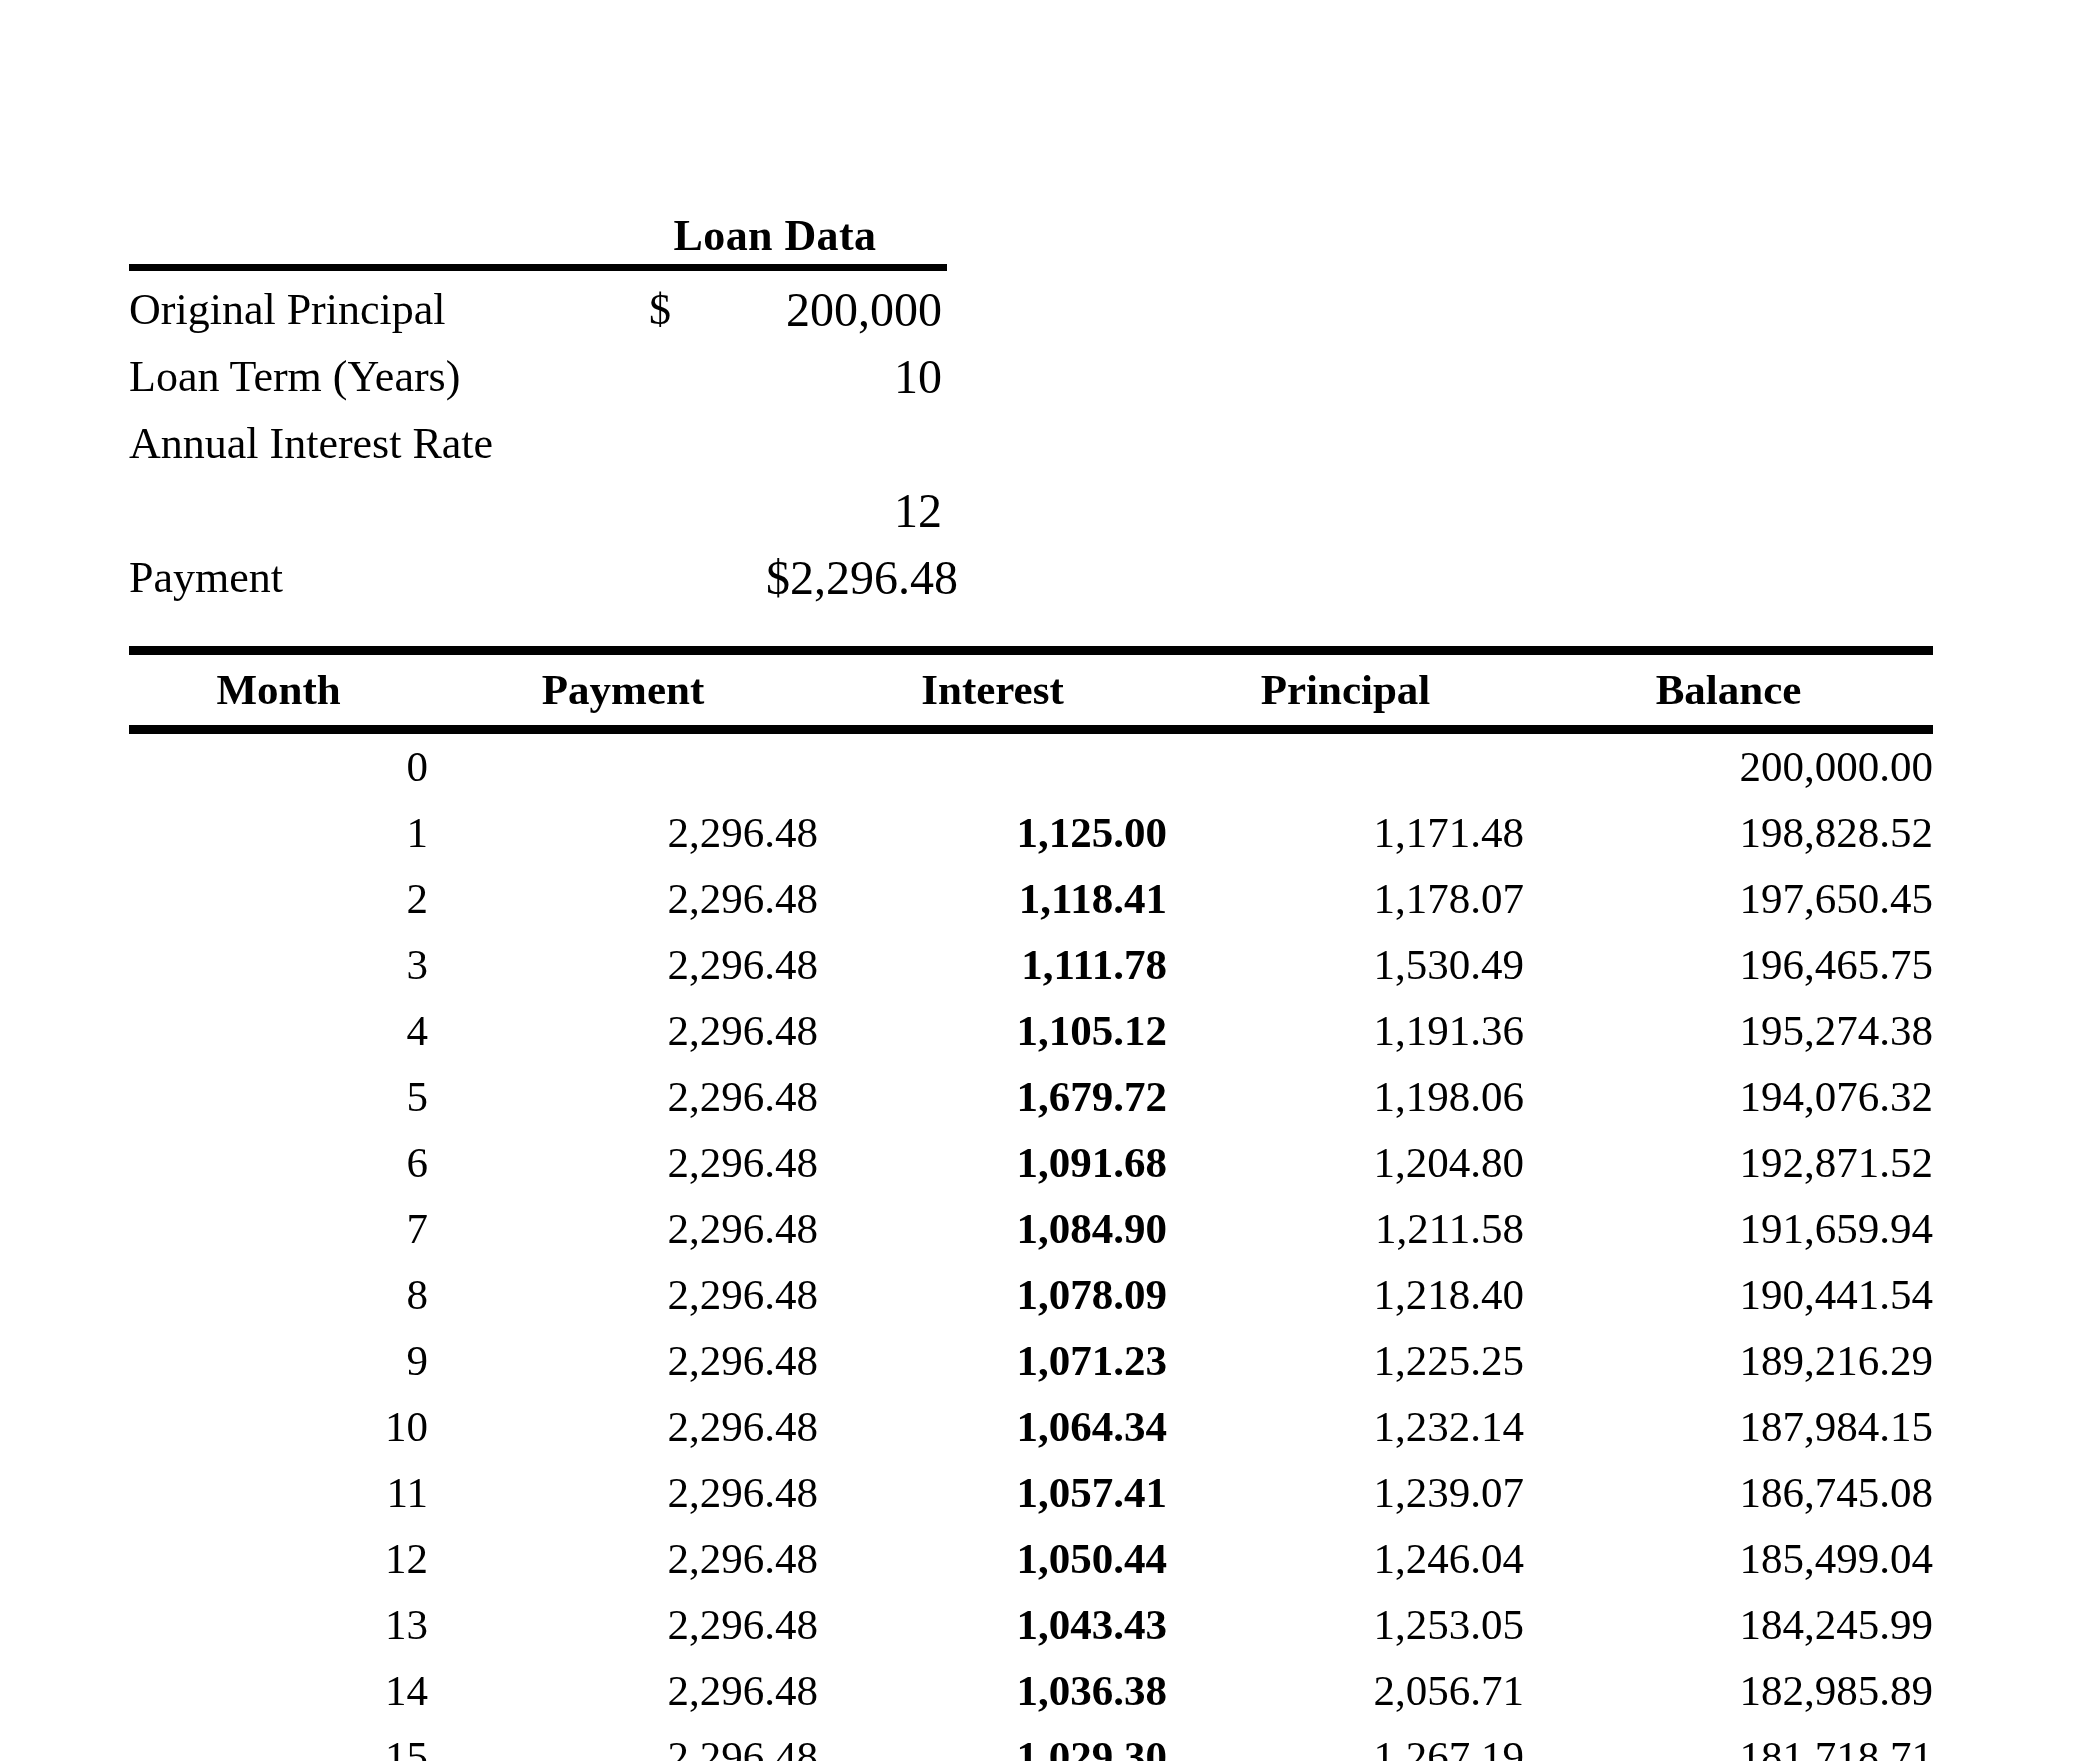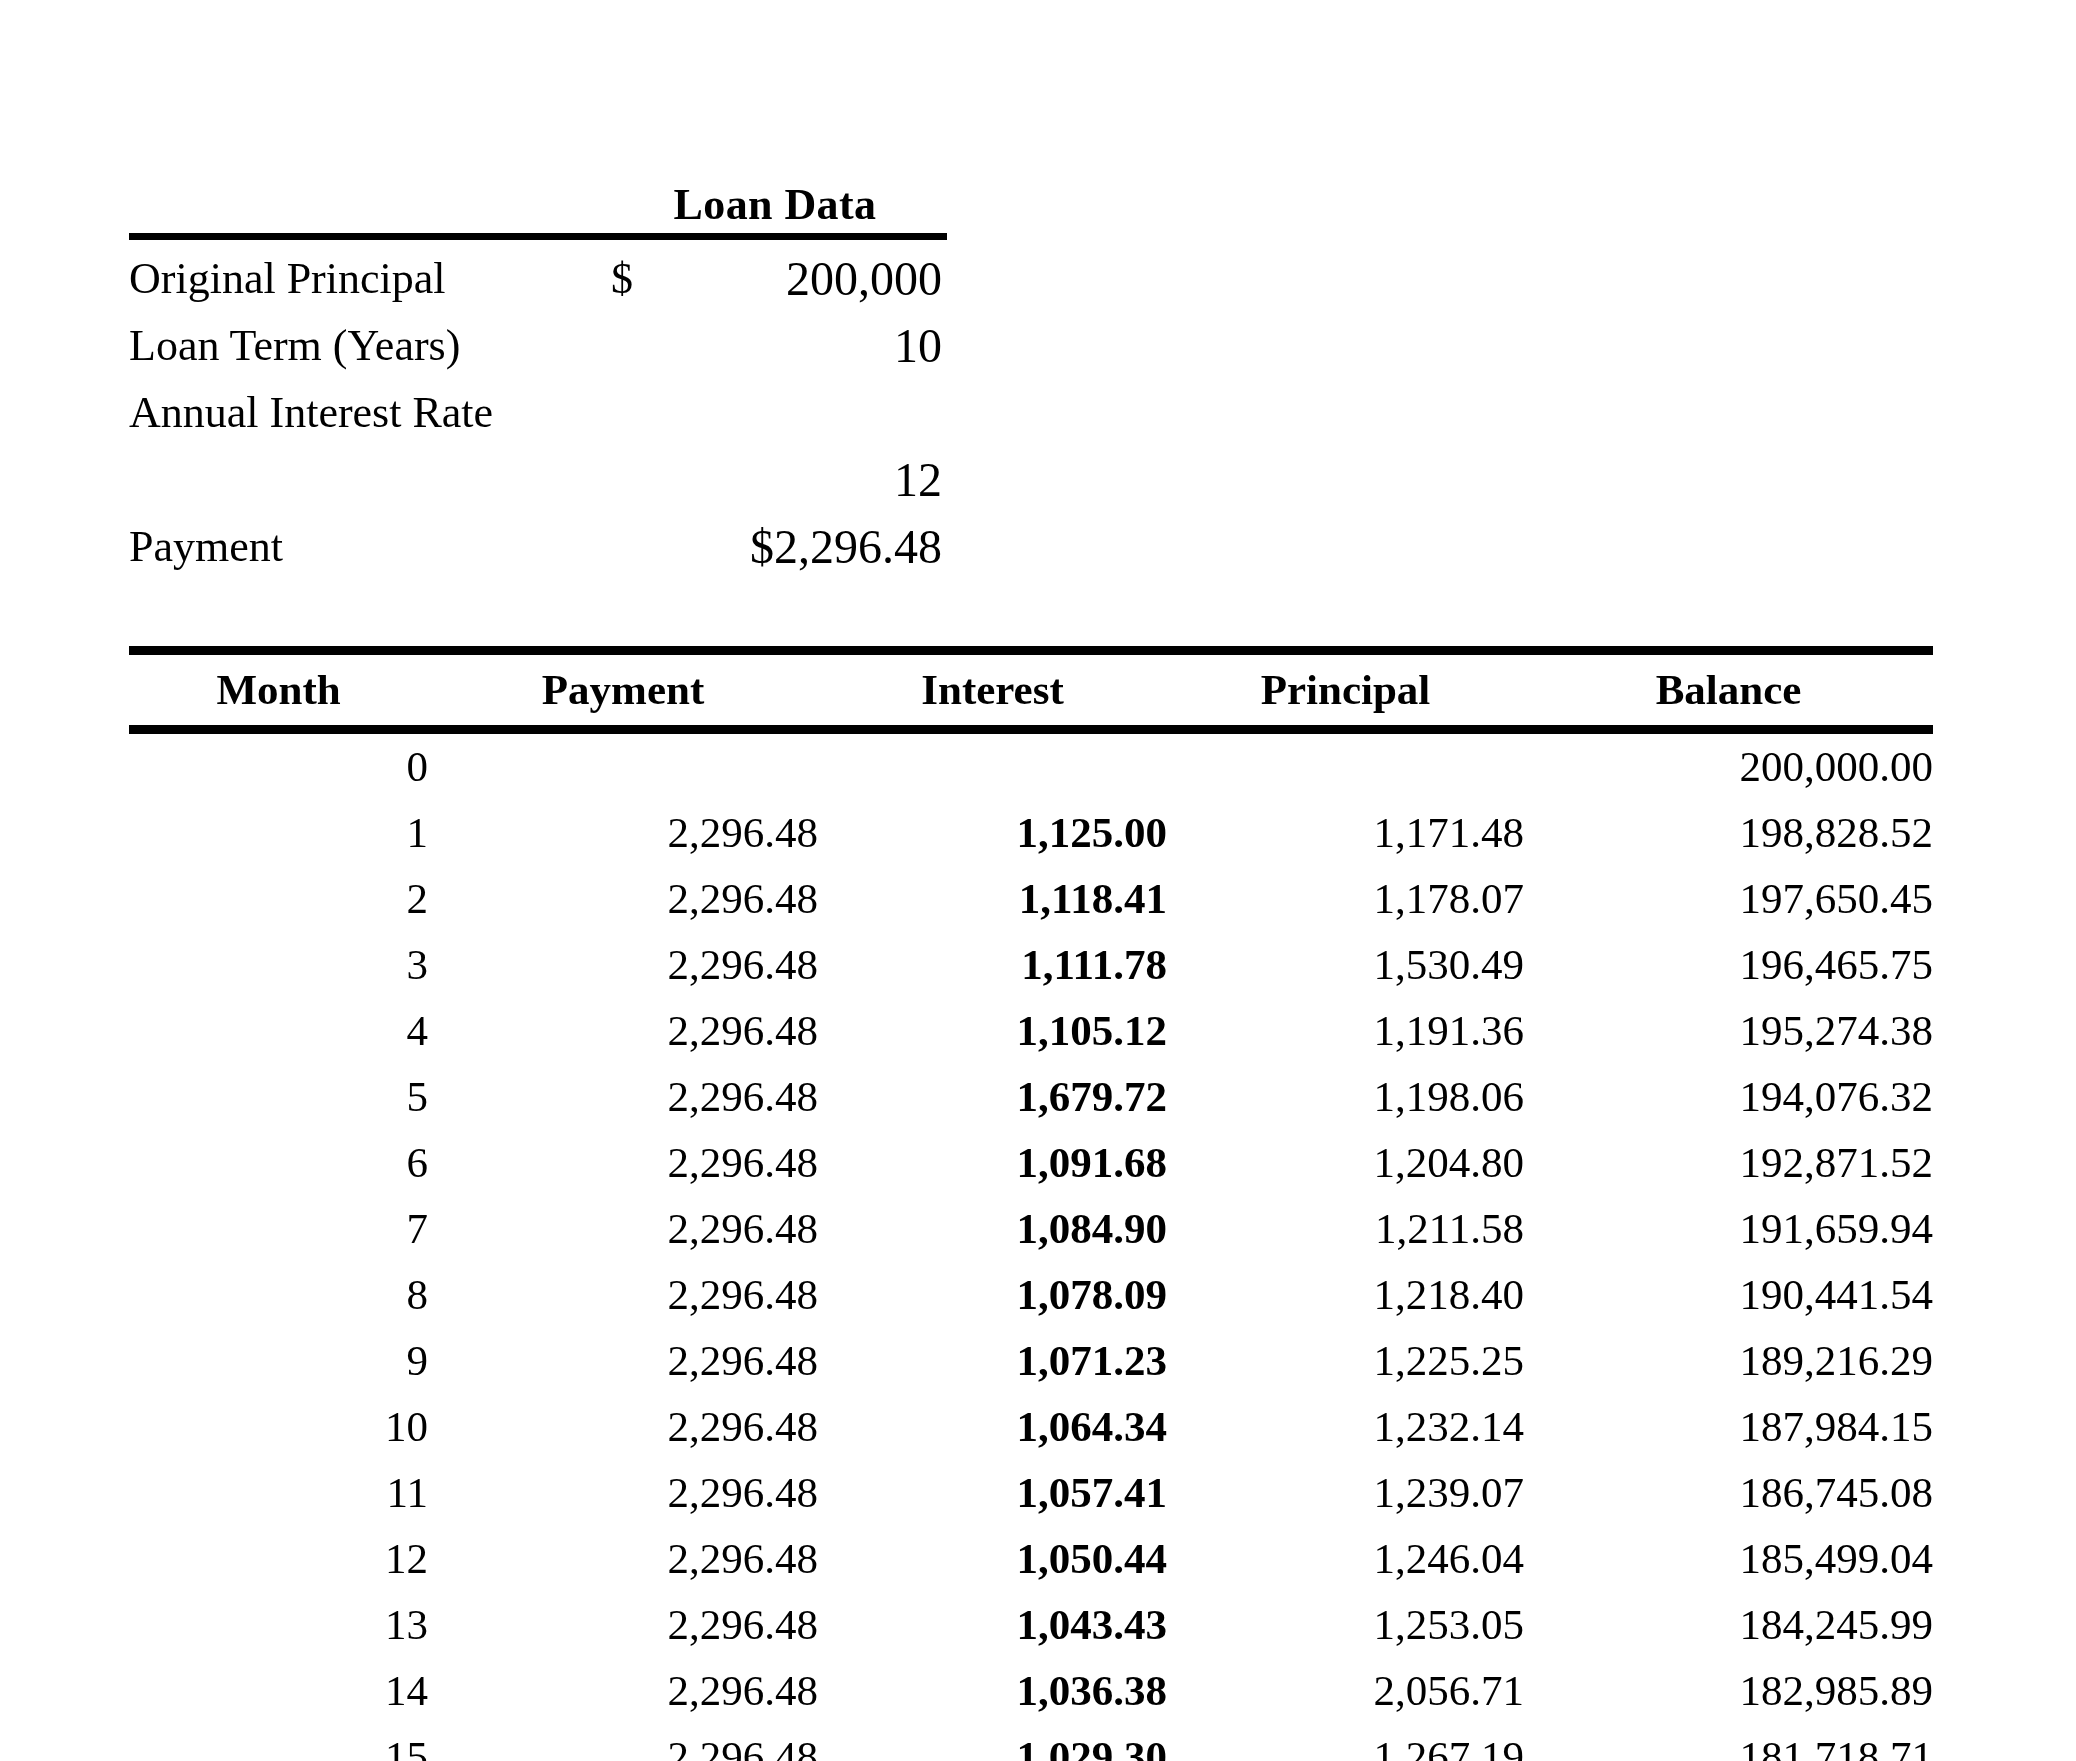--- a/index.html
+++ b/index.html
@@ -33,32 +33,34 @@
     display: flex;
   }
   .loan-title-spacer { width: 474px; flex: 0 0 474px; }
   .loan-title {
     flex: 1 1 auto;
     text-align: center;
     font-weight: bold;
     font-size: 44px;
     line-height: 52px;
     letter-spacing: 0.4px;
+    margin-top: 31px;
   }
   .rule-thick {
     height: 7.5px;
     background: #000000;
     width: 100%;
     margin-top: 1.7px;
   }
   .loan-rows { margin-top: 5px; }
   .loan-row {
     display: flex;
     align-items: center;
     height: 67px;
+    gap: 38px;
   }
   .loan-label {
     width: 482px;
     flex: 0 0 482px;
     font-size: 44px;
     line-height: 67px;
     text-align: left;
     white-space: nowrap;
   }
   .loan-cur {

